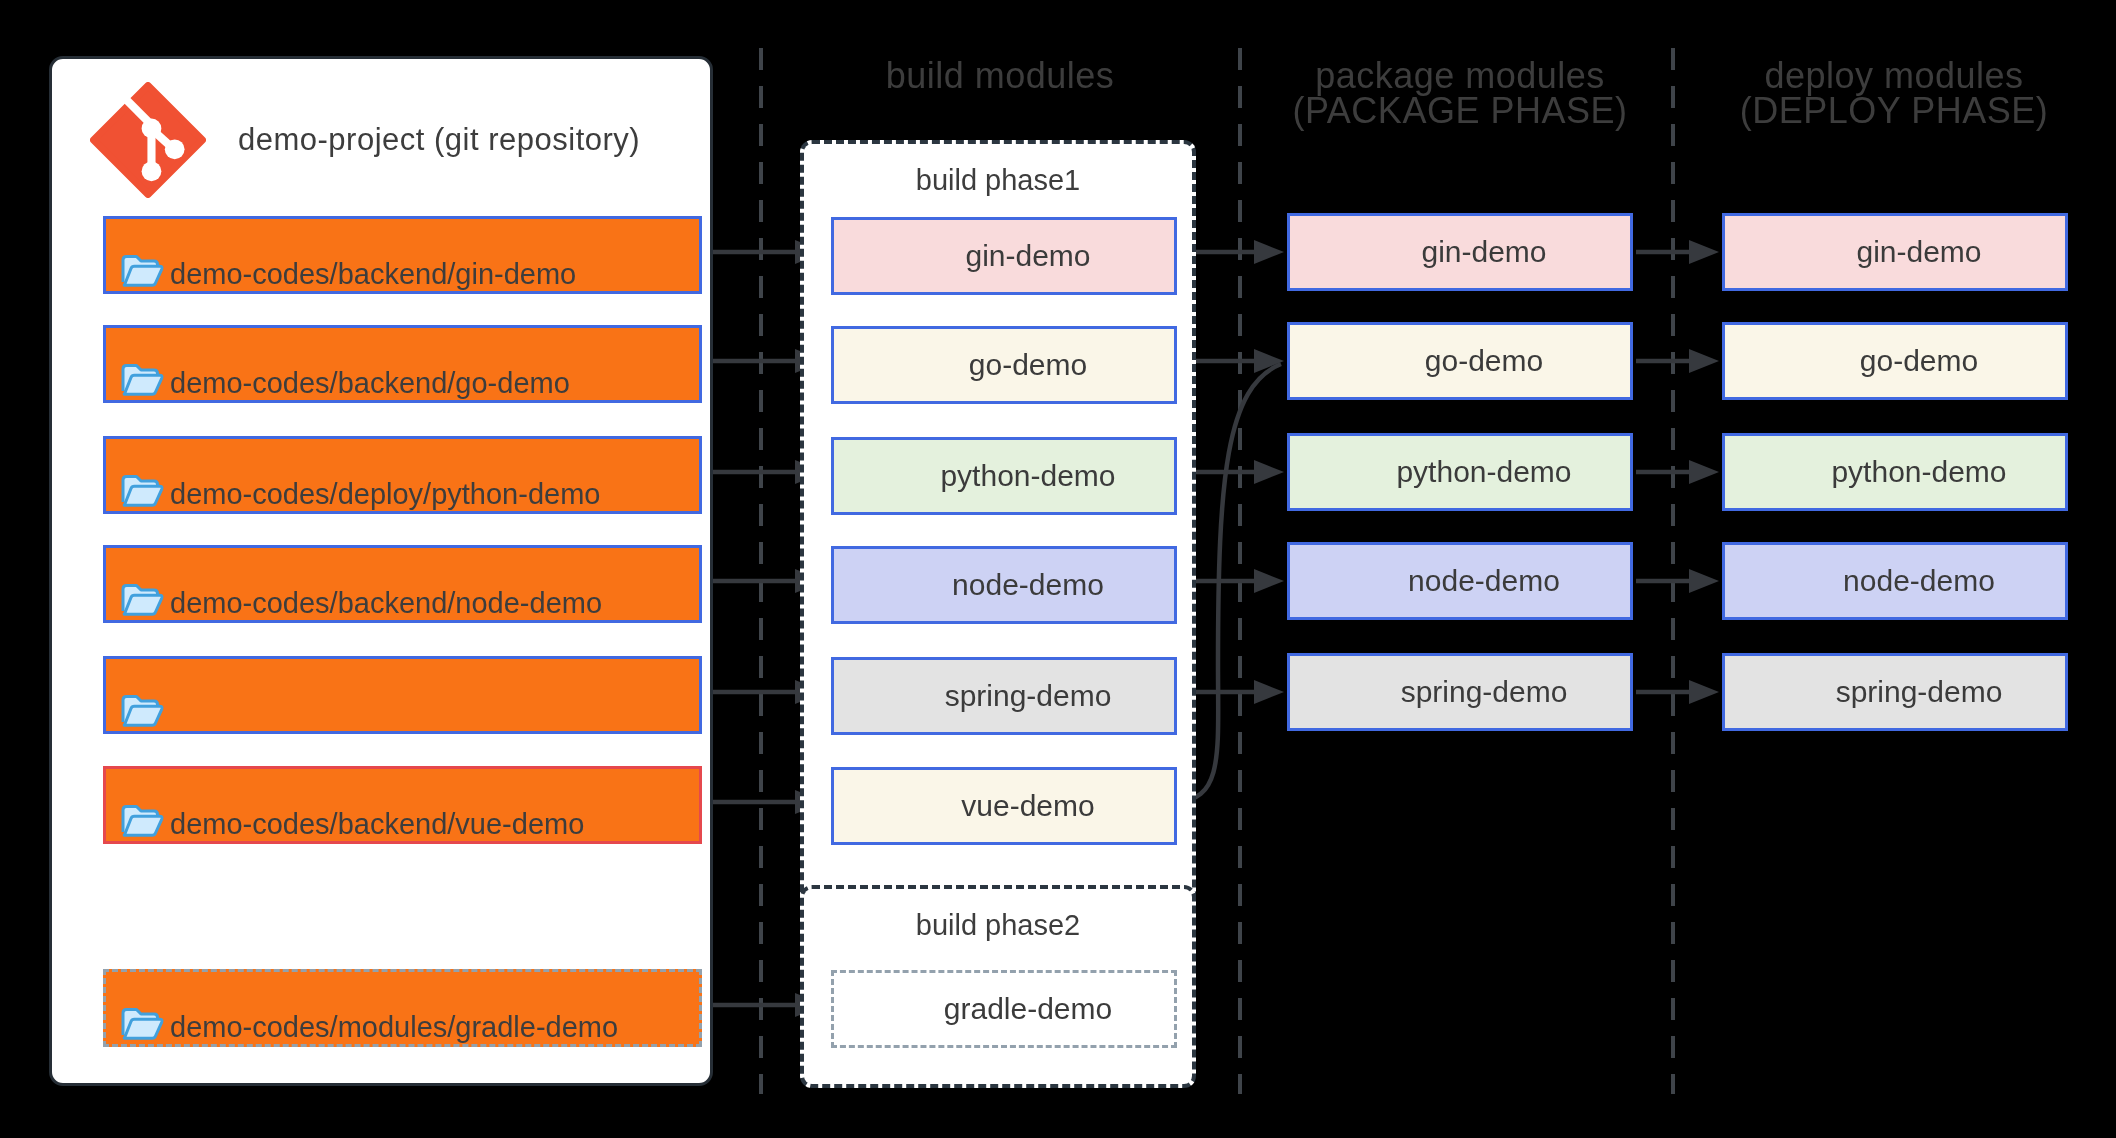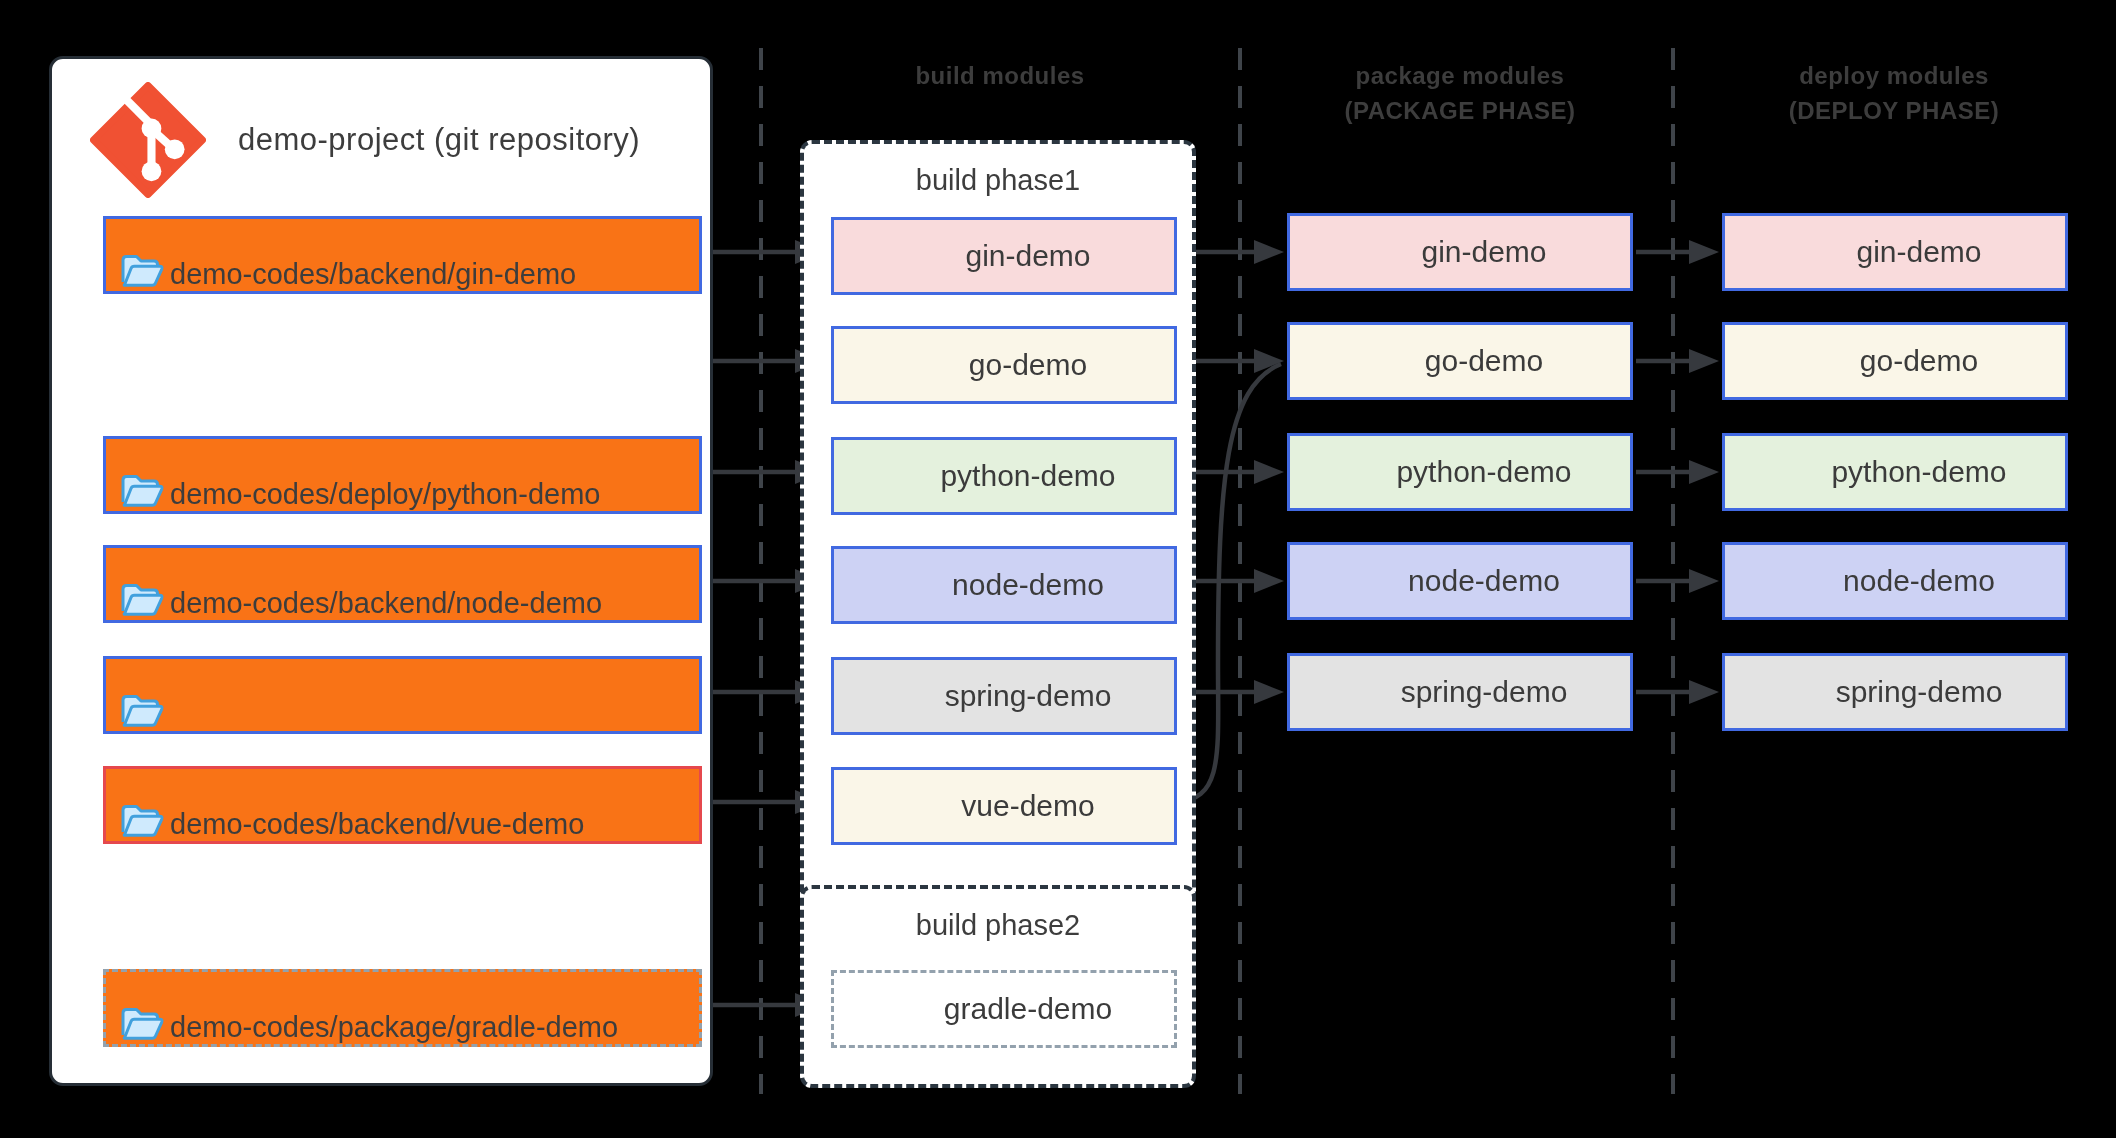--- a/index.html
+++ b/index.html
@@ -54,21 +54,21 @@
   .p2-r0{top:81px;}
 
   
   .pkg { left:1287px; }
   .dep { left:1722px; }
   .r0{top:213px;} .r1{top:322px;} .r2{top:433px;} .r3{top:542px;} .r4{top:653px;}
 
   
   .col-header {
     position:absolute; top:58px; width:480px; text-align:center;
-    font-size:24px; font-weight:700; line-height:35px; color:#3d3d3d;
+    font-size:36px; font-weight:400; line-height:35px; color:#3d3d3d;
     letter-spacing:0.5px;
   }
   #header-build   { left:760px; }
   #header-package { left:1220px; }
   #header-deploy  { left:1654px; }
 </style>
 </head>
 <body>
 
 <div id="canvas">
@@ -138,20 +138,27 @@
       <div id="repo-title">demo-project  (git repository)</div>
     </div>
 
     <div class="repo-item" style="top:157px">
       <svg width="46" height="40" viewBox="0 0 46 40">
         <path d="M5 31 V9 q0-3.5 3.5-3.5 h10 l4.5 4.5 h13 q3.5 0 3.5 3.5 v6" fill="#cfeafd" stroke="#41a0dd" stroke-width="3" stroke-linejoin="round"></path>
         <path d="M6.5 34 L13 17.5 q0.9-2.3 3.3-2.3 h25.2 q3.4 0 2.2 3.1 L37.5 32 q-0.9 2.3-3.3 2.3 H8.5 q-3.2 0-2-0.3 z" fill="#cfeafd" stroke="#41a0dd" stroke-width="3" stroke-linejoin="round"></path>
       </svg>
       <span class="label">demo-codes/backend/gin-demo</span>
     </div>
+    <div class="repo-item" style="top:266px">
+      <svg width="46" height="40" viewBox="0 0 46 40">
+        <path d="M5 31 V9 q0-3.5 3.5-3.5 h10 l4.5 4.5 h13 q3.5 0 3.5 3.5 v6" fill="#cfeafd" stroke="#41a0dd" stroke-width="3" stroke-linejoin="round"></path>
+        <path d="M6.5 34 L13 17.5 q0.9-2.3 3.3-2.3 h25.2 q3.4 0 2.2 3.1 L37.5 32 q-0.9 2.3-3.3 2.3 H8.5 q-3.2 0-2-0.3 z" fill="#cfeafd" stroke="#41a0dd" stroke-width="3" stroke-linejoin="round"></path>
+      </svg>
+      <span class="label">demo-codes/backend/go-demo</span>
+    </div>
     <div class="repo-item" style="top:377px">
       <svg width="46" height="40" viewBox="0 0 46 40">
         <path d="M5 31 V9 q0-3.5 3.5-3.5 h10 l4.5 4.5 h13 q3.5 0 3.5 3.5 v6" fill="#cfeafd" stroke="#41a0dd" stroke-width="3" stroke-linejoin="round"></path>
         <path d="M6.5 34 L13 17.5 q0.9-2.3 3.3-2.3 h25.2 q3.4 0 2.2 3.1 L37.5 32 q-0.9 2.3-3.3 2.3 H8.5 q-3.2 0-2-0.3 z" fill="#cfeafd" stroke="#41a0dd" stroke-width="3" stroke-linejoin="round"></path>
       </svg>
       <span class="label">demo-codes/deploy/python-demo</span>
     </div>
     <div class="repo-item" style="top:486px">
       <svg width="46" height="40" viewBox="0 0 46 40">
         <path d="M5 31 V9 q0-3.5 3.5-3.5 h10 l4.5 4.5 h13 q3.5 0 3.5 3.5 v6" fill="#cfeafd" stroke="#41a0dd" stroke-width="3" stroke-linejoin="round"></path>
@@ -170,21 +177,21 @@
         <path d="M5 31 V9 q0-3.5 3.5-3.5 h10 l4.5 4.5 h13 q3.5 0 3.5 3.5 v6" fill="#cfeafd" stroke="#41a0dd" stroke-width="3" stroke-linejoin="round"></path>
         <path d="M6.5 34 L13 17.5 q0.9-2.3 3.3-2.3 h25.2 q3.4 0 2.2 3.1 L37.5 32 q-0.9 2.3-3.3 2.3 H8.5 q-3.2 0-2-0.3 z" fill="#cfeafd" stroke="#41a0dd" stroke-width="3" stroke-linejoin="round"></path>
       </svg>
       <span class="label">demo-codes/backend/vue-demo</span>
     </div>
     <div class="repo-item b-dashed" style="top:910px">
       <svg width="46" height="40" viewBox="0 0 46 40">
         <path d="M5 31 V9 q0-3.5 3.5-3.5 h10 l4.5 4.5 h13 q3.5 0 3.5 3.5 v6" fill="#cfeafd" stroke="#41a0dd" stroke-width="3" stroke-linejoin="round"></path>
         <path d="M6.5 34 L13 17.5 q0.9-2.3 3.3-2.3 h25.2 q3.4 0 2.2 3.1 L37.5 32 q-0.9 2.3-3.3 2.3 H8.5 q-3.2 0-2-0.3 z" fill="#cfeafd" stroke="#41a0dd" stroke-width="3" stroke-linejoin="round"></path>
       </svg>
-      <span class="label">demo-codes/package/gradle-demo</span>
+      <span class="label">demo-codes/modules/gradle-demo</span>
     </div>
   </section>
 
   <section class="panel phase-panel" id="phase1">
     <div class="phase-title">build phase1</div>
     <div class="module p1-r0" style="background-color: rgb(249, 219, 220);">gin-demo</div>
     <div class="module p1-r1" style="background-color: rgb(250, 246, 232);">go-demo</div>
     <div class="module p1-r2" style="background-color: rgb(228, 241, 221);">python-demo</div>
     <div class="module p1-r3" style="background-color: rgb(205, 210, 244);">node-demo</div>
     <div class="module p1-r4" style="background-color: rgb(227, 227, 227);">spring-demo</div>

